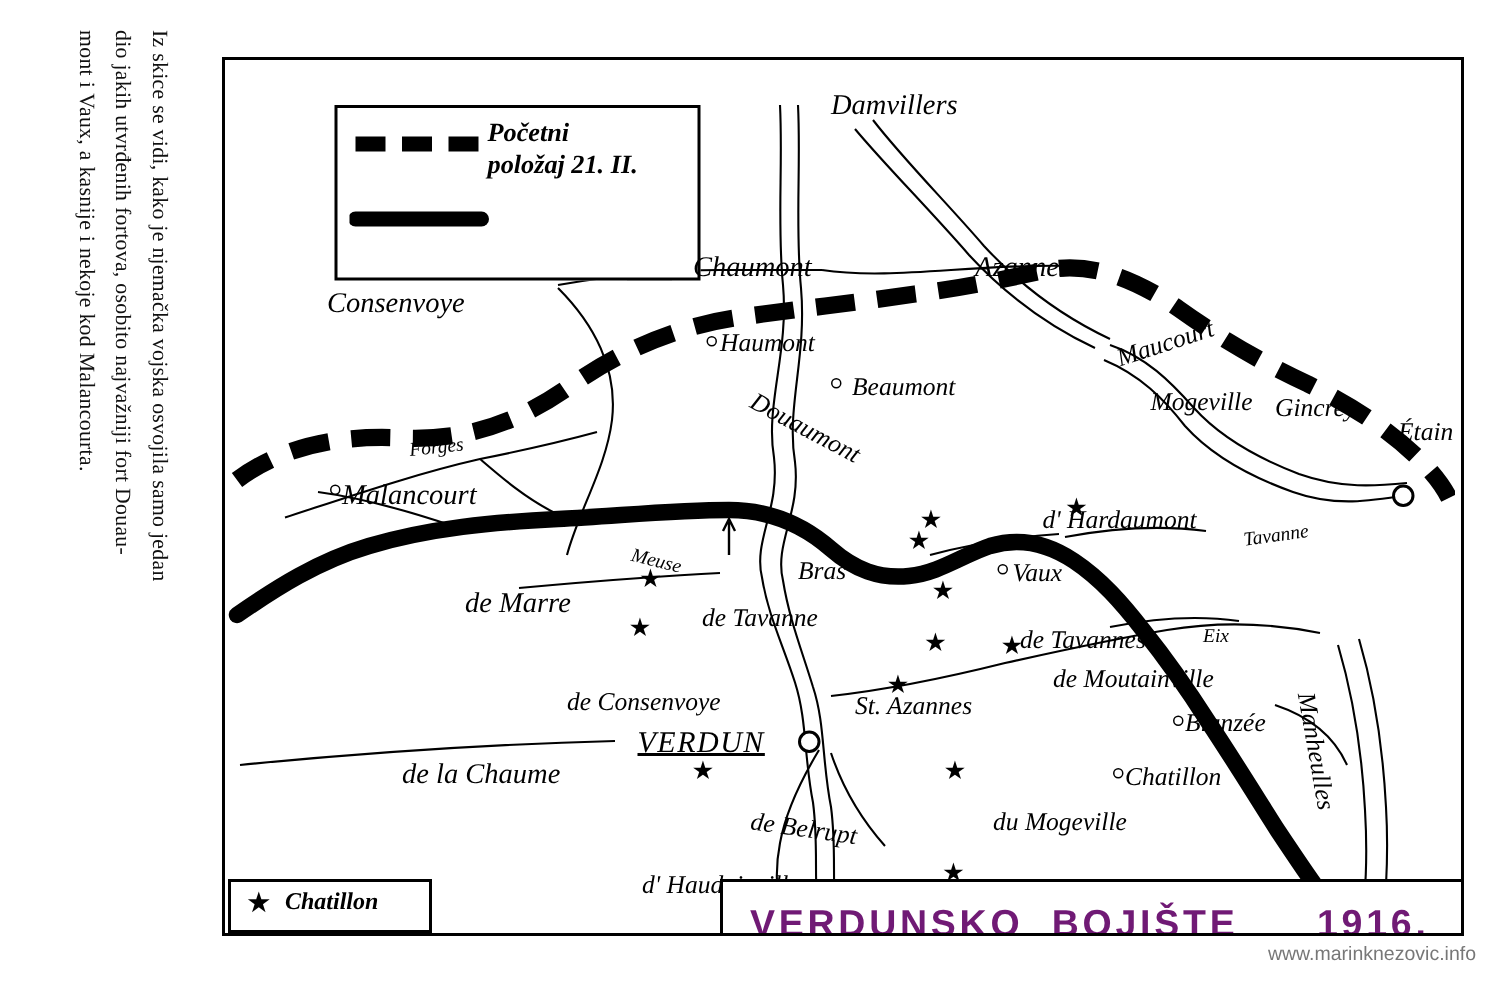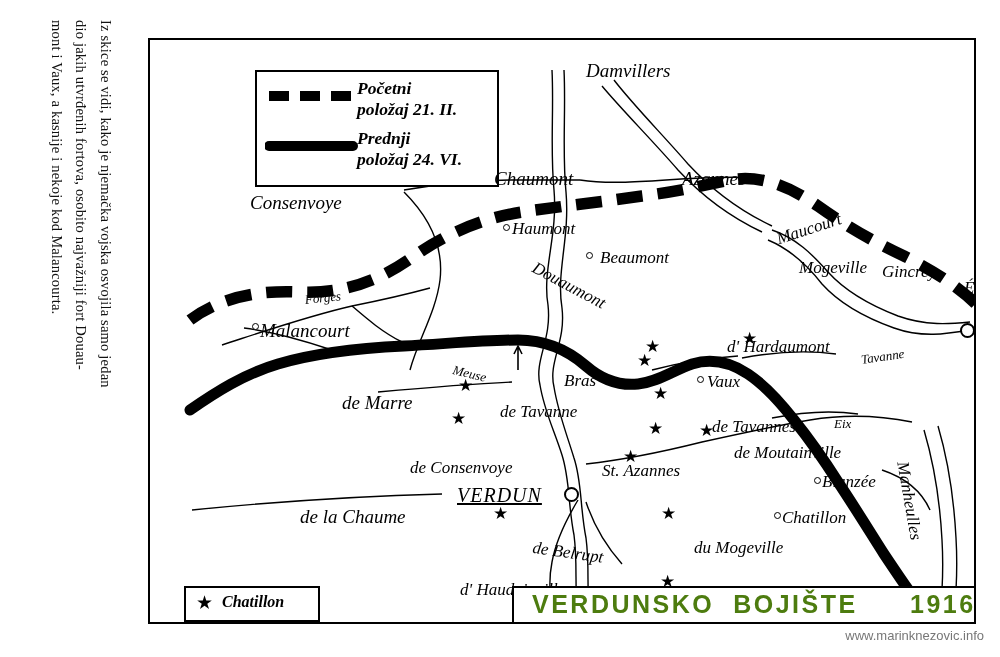--- a/index.html
+++ b/index.html
@@ -19,21 +19,21 @@
     font-size:14.5px;line-height:24.6px;color:#111;
     letter-spacing:.2px;
     white-space:pre;
   }
 
   
   .map-frame{
     position:absolute;left:148px;top:38px;width:824px;height:582px;
     border:2px solid #000;background:#fff;
   }
-  .map-inner{position:absolute;inset:0;overflow:hidden;margin-left:32px;}
+  .map-inner{position:absolute;inset:0;overflow:hidden;}
 
   svg{position:absolute;left:0;top:0;}
 
   
   .legend{
     position:absolute;left:73px;top:30px;width:240px;height:113px;
     border:2px solid #000;background:#fff;
   }
   .legend-row{position:absolute;left:10px;}
   .legend-text{
@@ -52,23 +52,23 @@
     font-family:"Liberation Serif",serif;font-style:italic;font-weight:bold;
     font-size:16px;color:#000;
   }
 
   
   .title-box{
     position:absolute;left:330px;top:546px;width:492px;height:34px;
     border:2px solid #000;border-right:none;border-bottom:none;background:#fff;
   }
   .title-box .t{
-    position:absolute;left:18px;top:2px;
+    position:absolute;left:18px;top:14px;
     font-family:"Liberation Sans",sans-serif;
-    font-weight:bold;font-size:25px;letter-spacing:2.5px;color:#4d7c0f;
+    font-weight:bold;font-size:25px;letter-spacing:2.5px;color:#701a75;
     white-space:pre;
   }
 
   
   .lbl{
     position:absolute;
     font-family:"Liberation Serif",serif;
     font-style:italic;font-size:17px;color:#000;
     white-space:pre;
   }
@@ -163,22 +163,20 @@
         </g>
       </svg>
 
       <div class="legend">
         <svg width="96" height="110" style="left:8px;top:2px">
           <path d="M4 22 H88" stroke="#000" stroke-width="10" stroke-dasharray="20 11"></path>
           <path d="M4 72 H88" stroke="#000" stroke-width="10" stroke-linecap="round"></path>
         </svg>
         <div class="legend-row legend-text" style="left:100px;top:6px;">Početni
 položaj 21. II.</div>
-        <div class="legend-row legend-text" style="left:100px;top:56px;">Prednji
-položaj 24. VI.</div>
       </div>
 
       <div class="lbl big" style="left:404px;top:20px">Damvillers</div>
       <div class="lbl big" style="left:312px;top:128px">Chaumont</div>
       <div class="lbl big" style="left:500px;top:128px">Azannes</div>
       <div class="lbl big" style="left:68px;top:152px">Consenvoye</div>
       <div class="lbl" style="left:330px;top:179px">Haumont</div>
       <div class="lbl" style="left:418px;top:208px">Beaumont</div>
       <div class="lbl" style="left:356px;top:218px;transform:rotate(28deg);transform-origin:0 0">Douaumont</div>
       <div class="lbl" style="left:592px;top:190px;transform:rotate(-18deg);transform-origin:0 0">Maucourt</div>

